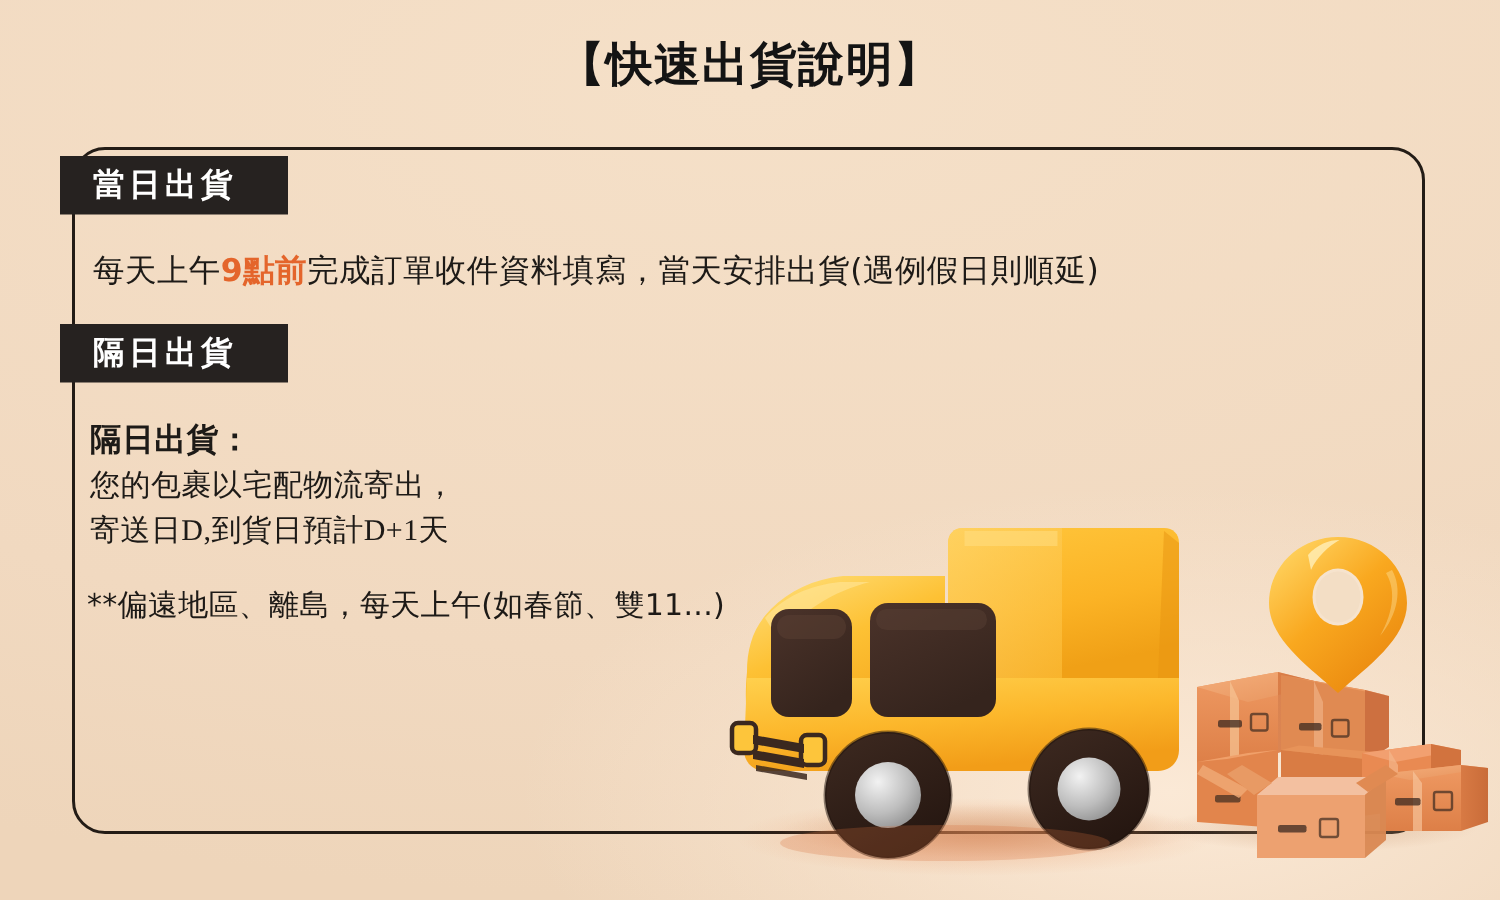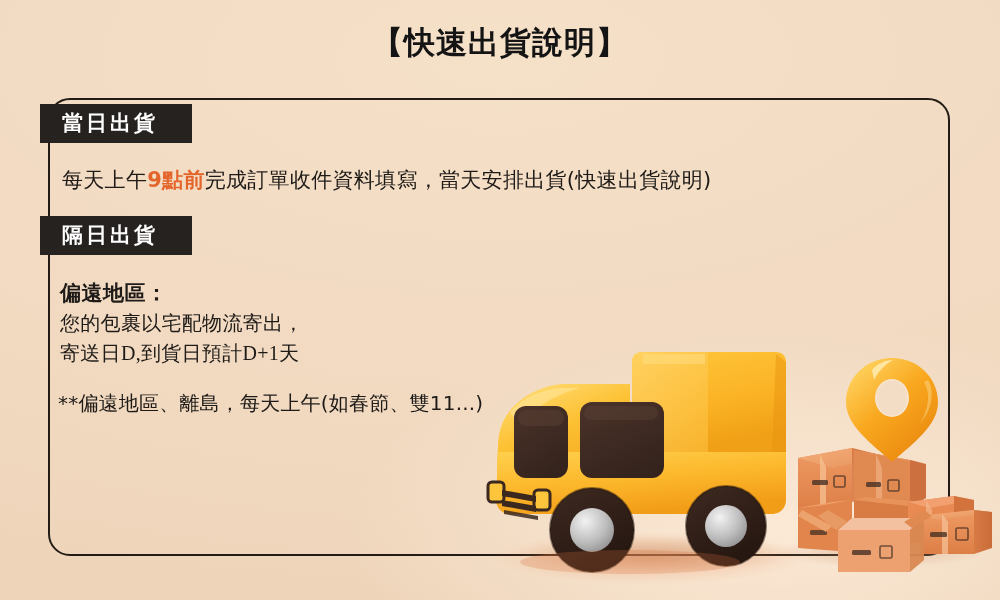--- a/index.html
+++ b/index.html
@@ -99,31 +99,31 @@
 
   <div class="title">【快速出貨說明】</div>
 
   <div class="frame"></div>
 
   <div class="content">
 
     
     <div class="badge">當日出貨</div>
     <div class="row-line l1">
-      <span>每天上午</span><span class="hl">9點前</span><span>完成訂單收件資料填寫，當天安排出貨(快速出貨說明)</span>
+      <span>每天上午</span><span class="hl">9點前</span><span>完成訂單收件資料填寫，當天安排出貨(遇例假日則順延)</span>
     </div>
 
     <div class="gap1"></div>
 
     
     <div class="badge">隔日出貨</div>
 
     
     <div class="blk">
-      <div class="hd">偏遠地區：</div>
+      <div class="hd">隔日出貨：</div>
       <div class="sub">您的包裹以宅配物流寄出，</div>
       <div class="sub">寄送日D,到貨日預計D+1天</div>
     </div>
 
     
     <div class="note">
       <span>**偏遠地區、離島，每天上午(如春節、雙11...)</span>
     </div>
 
   </div>

